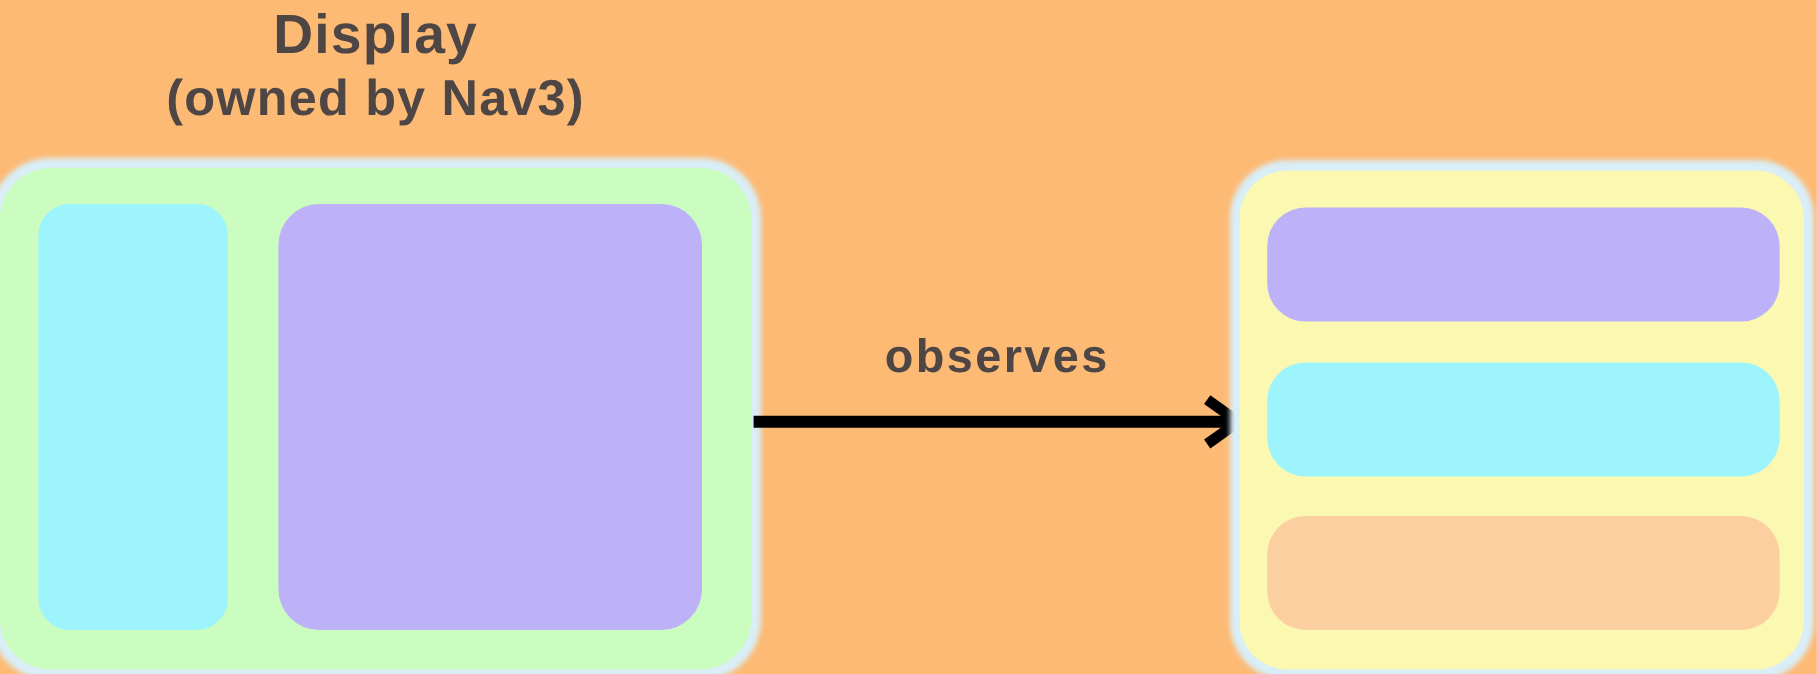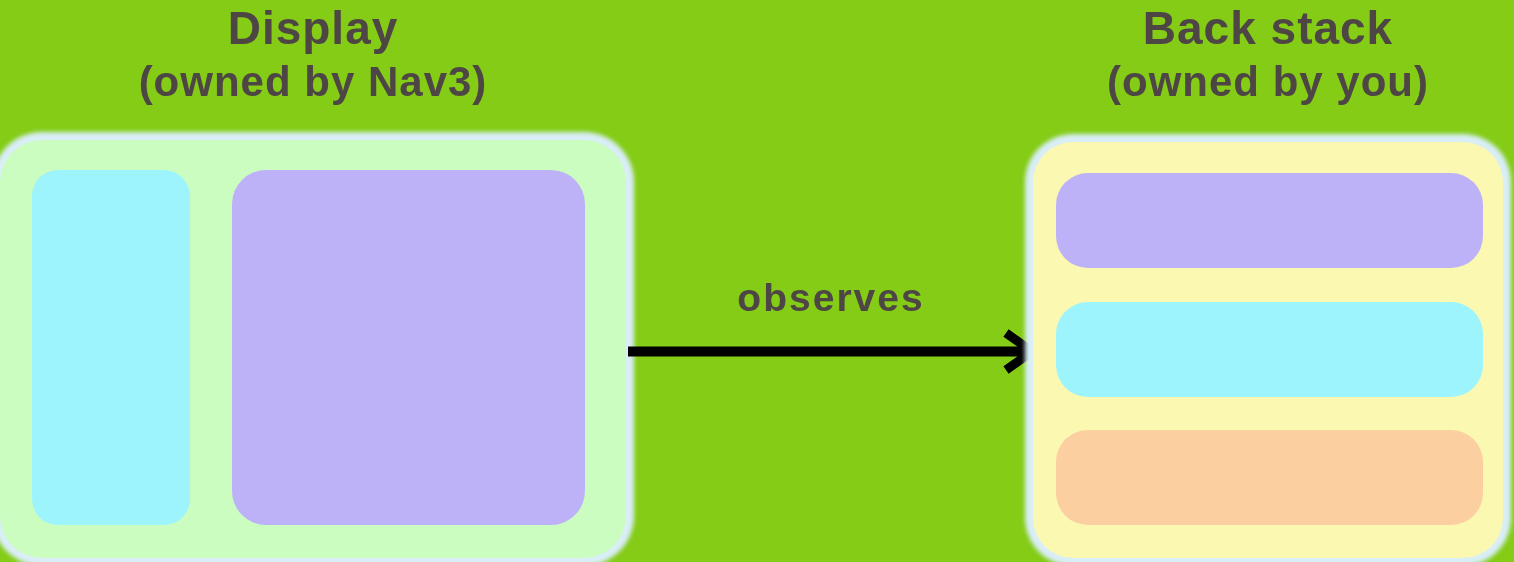--- a/index.html
+++ b/index.html
@@ -50,43 +50,39 @@
     left: 626px; top: 276px; width: 410px;
     text-align: center;
     font-size: 39px;
     letter-spacing: 2px;
   }
   .arrow-svg { position: absolute; left: 626px; top: 328px; }
 </style>
 </head>
 <body>
 
-<div class="stage" style="background-color: #84cc16; color: rgb(78, 70, 68);">
+<div class="stage" style="background-color: #fdba74; color: rgb(78, 70, 68);">
 
   <div class="title-block left">
     <div class="title">Display</div>
     <div class="subtitle">(owned by Nav3)</div>
   </div>
 
   <div class="container display-container" style="background-color: rgb(204, 253, 192);">
     <div class="display-panel list" style="background-color: rgb(158, 244, 253);"></div>
     <div class="display-panel detail" style="background-color: rgb(189, 178, 248);"></div>
   </div>
 
   <div class="observes-label">observes</div>
 
   <svg class="arrow-svg" width="410" height="48" viewBox="0 0 410 48">
     <line x1="2" y1="23.5" x2="402" y2="23.5" stroke-width="10" style="stroke: rgb(0, 0, 0);"></line>
     <polyline points="380,5 406,23.5 380,42" fill="none" stroke-width="9" stroke-linejoin="miter" stroke-linecap="butt" style="stroke: rgb(0, 0, 0);"></polyline>
   </svg>
 
-  <div class="title-block right">
-    <div class="title">Back stack</div>
-    <div class="subtitle">(owned by you)</div>
-  </div>
 
   <div class="container backstack-container" style="background-color: rgb(251, 248, 178);">
     <div class="stack-item i0" style="background-color: rgb(189, 178, 248);"></div>
     <div class="stack-item i1" style="background-color: rgb(158, 244, 253);"></div>
     <div class="stack-item i2" style="background-color: rgb(252, 207, 160);"></div>
   </div>
 
 </div>
 
 </body></html>

